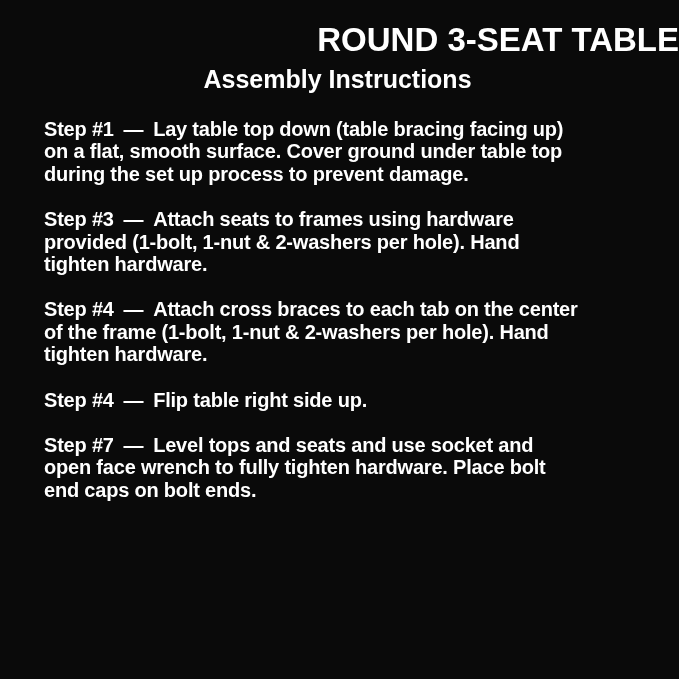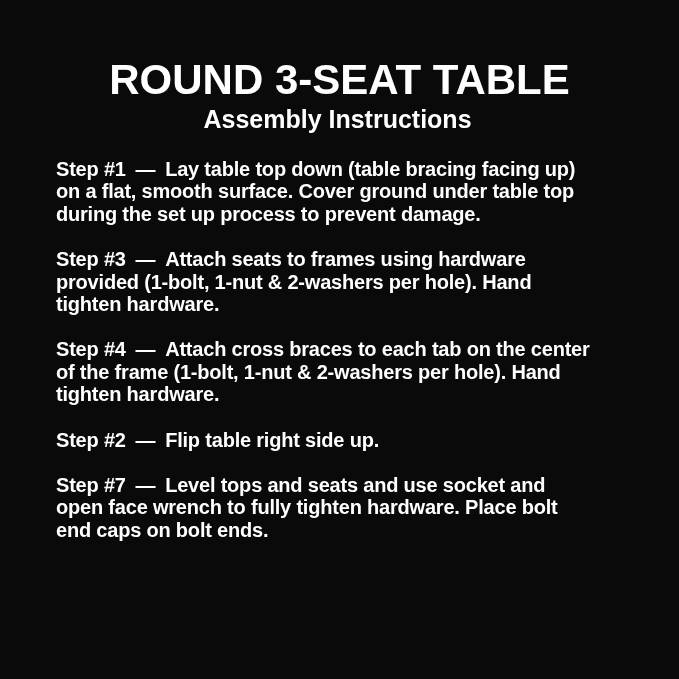--- a/index.html
+++ b/index.html
@@ -12,37 +12,38 @@
   }
   .page {
     width: 679px;
     height: 679px;
     box-sizing: border-box;
   }
   header {
     text-align: center;
   }
   h1.title {
-    margin: 62px 0 0 0;
-    font-size: 42px;
+    margin: 22px 0 0 0;
+    font-size: 33px;
     line-height: 36px;
     font-weight: 700;
     letter-spacing: 0px;
+    text-align: right;
   }
   h2.subtitle {
     margin: 7px 4px 0 0;
     font-size: 25px;
     line-height: 28px;
     font-weight: 700;
   }
   main.steps {
     padding: 25px 34px 0 40px;
   }
   p.step {
-    margin: 0 0 23px 16px;
+    margin: 0 0 23px 4px;
     font-size: 20px;
     font-weight: 700;
     line-height: 22.4px;
     letter-spacing: -0.2px;
     white-space: pre-line; 
   }
 </style>
 </head>
 <body style="background: rgb(10, 10, 10); color: rgb(255, 255, 255);">
 
@@ -54,18 +55,18 @@
   <main class="steps">
     <p class="step">Step #1 — Lay table top down (table bracing facing up)
 on a flat, smooth surface. Cover ground under table top
 during the set up process to prevent damage.</p>
     <p class="step">Step #3 — Attach seats to frames using hardware
 provided (1-bolt, 1-nut &amp; 2-washers per hole). Hand
 tighten hardware.</p>
     <p class="step">Step #4 — Attach cross braces to each tab on the center
 of the frame (1-bolt, 1-nut &amp; 2-washers per hole). Hand
 tighten hardware.</p>
-    <p class="step">Step #2 — Flip table right side up.</p>
+    <p class="step">Step #4 — Flip table right side up.</p>
     <p class="step">Step #7 — Level tops and seats and use socket and
 open face wrench to fully tighten hardware. Place bolt
 end caps on bolt ends.</p>
   </main>
 </div>
 
 </body></html>

